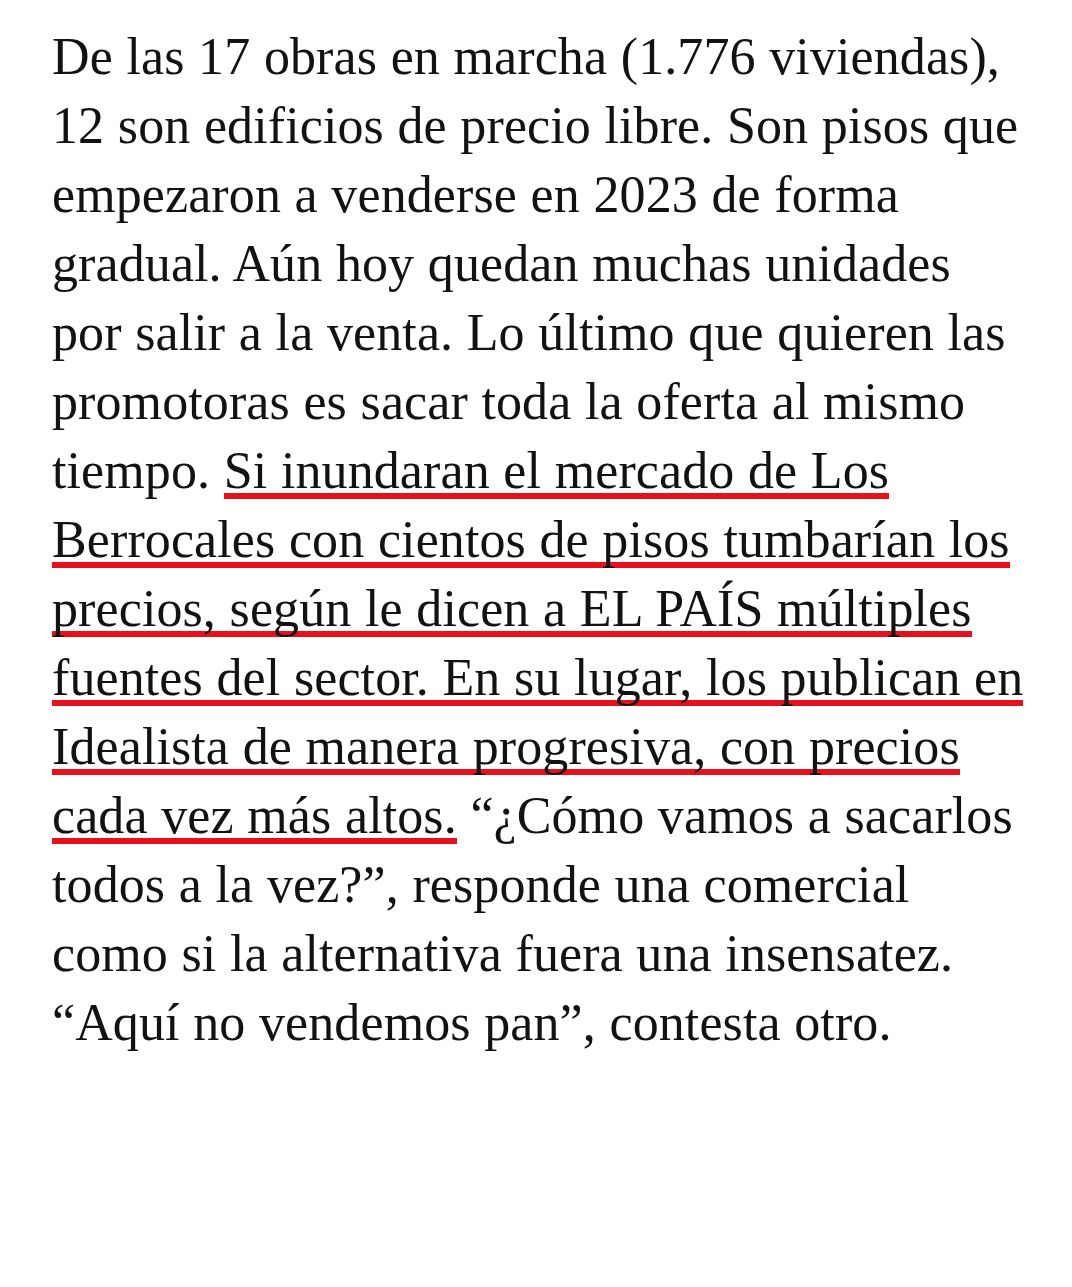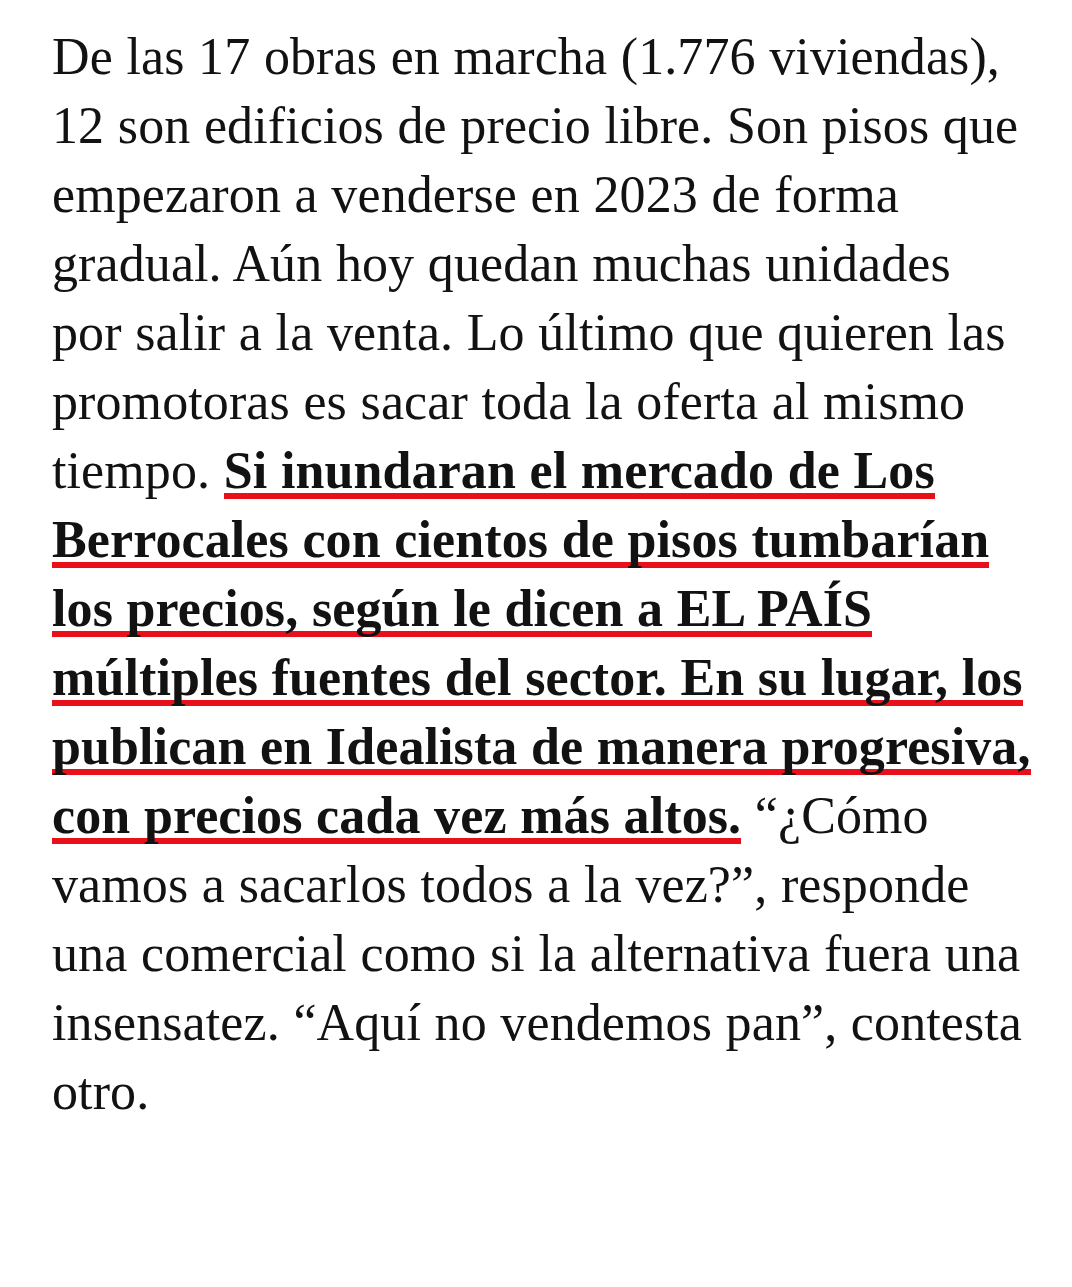--- a/index.html
+++ b/index.html
@@ -31,21 +31,20 @@
   
   .hl {
     
     background-image: linear-gradient(to top, #e8101a 0px, #e8101a 6px, transparent 6px);
     background-repeat: repeat-x;
     background-position: 0 calc(100% - 6px);
     background-size: 100% 100%;
     box-decoration-break: clone;
     -webkit-box-decoration-break: clone;
     padding-bottom: 6px;
-    font-weight: bold;
   }
 </style>
 </head>
 <body>
 
 <div class="article">
   <p class="paragraph"><span>De las 17 obras en marcha (1.776 viviendas), 12 son edificios de precio libre. Son pisos que empezaron a venderse en 2023 de forma gradual. Aún hoy quedan muchas unidades por salir a la venta. Lo último que quieren las promotoras es sacar toda la oferta al mismo tiempo. </span><span class="hl">Si inundaran el mercado de Los Berrocales con cientos de pisos tumbarían los precios, según le dicen a EL PAÍS múltiples fuentes del sector. En su lugar, los publican en Idealista de manera progresiva, con precios cada vez más altos.</span><span> “¿Cómo vamos a sacarlos todos a la vez?”, responde una comercial como si la alternativa fuera una insensatez. “Aquí no vendemos pan”, contesta otro.</span></p>
 </div>
 
 </body></html>

